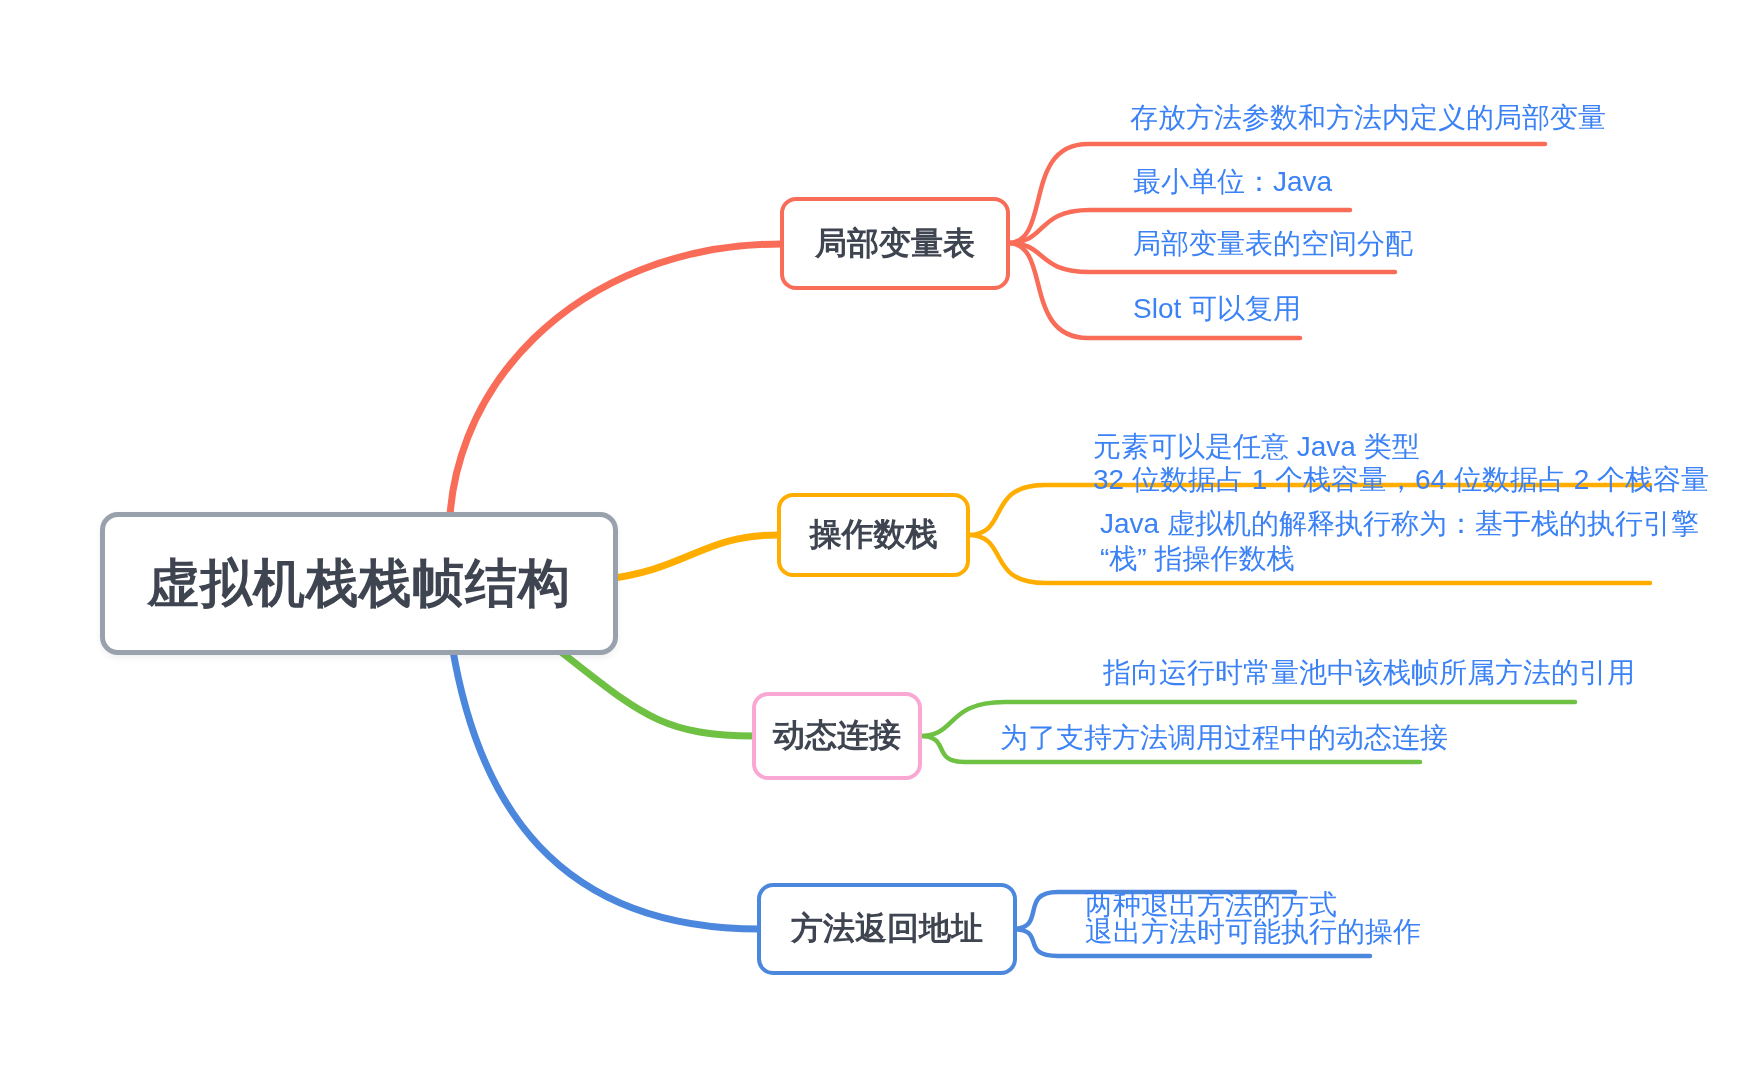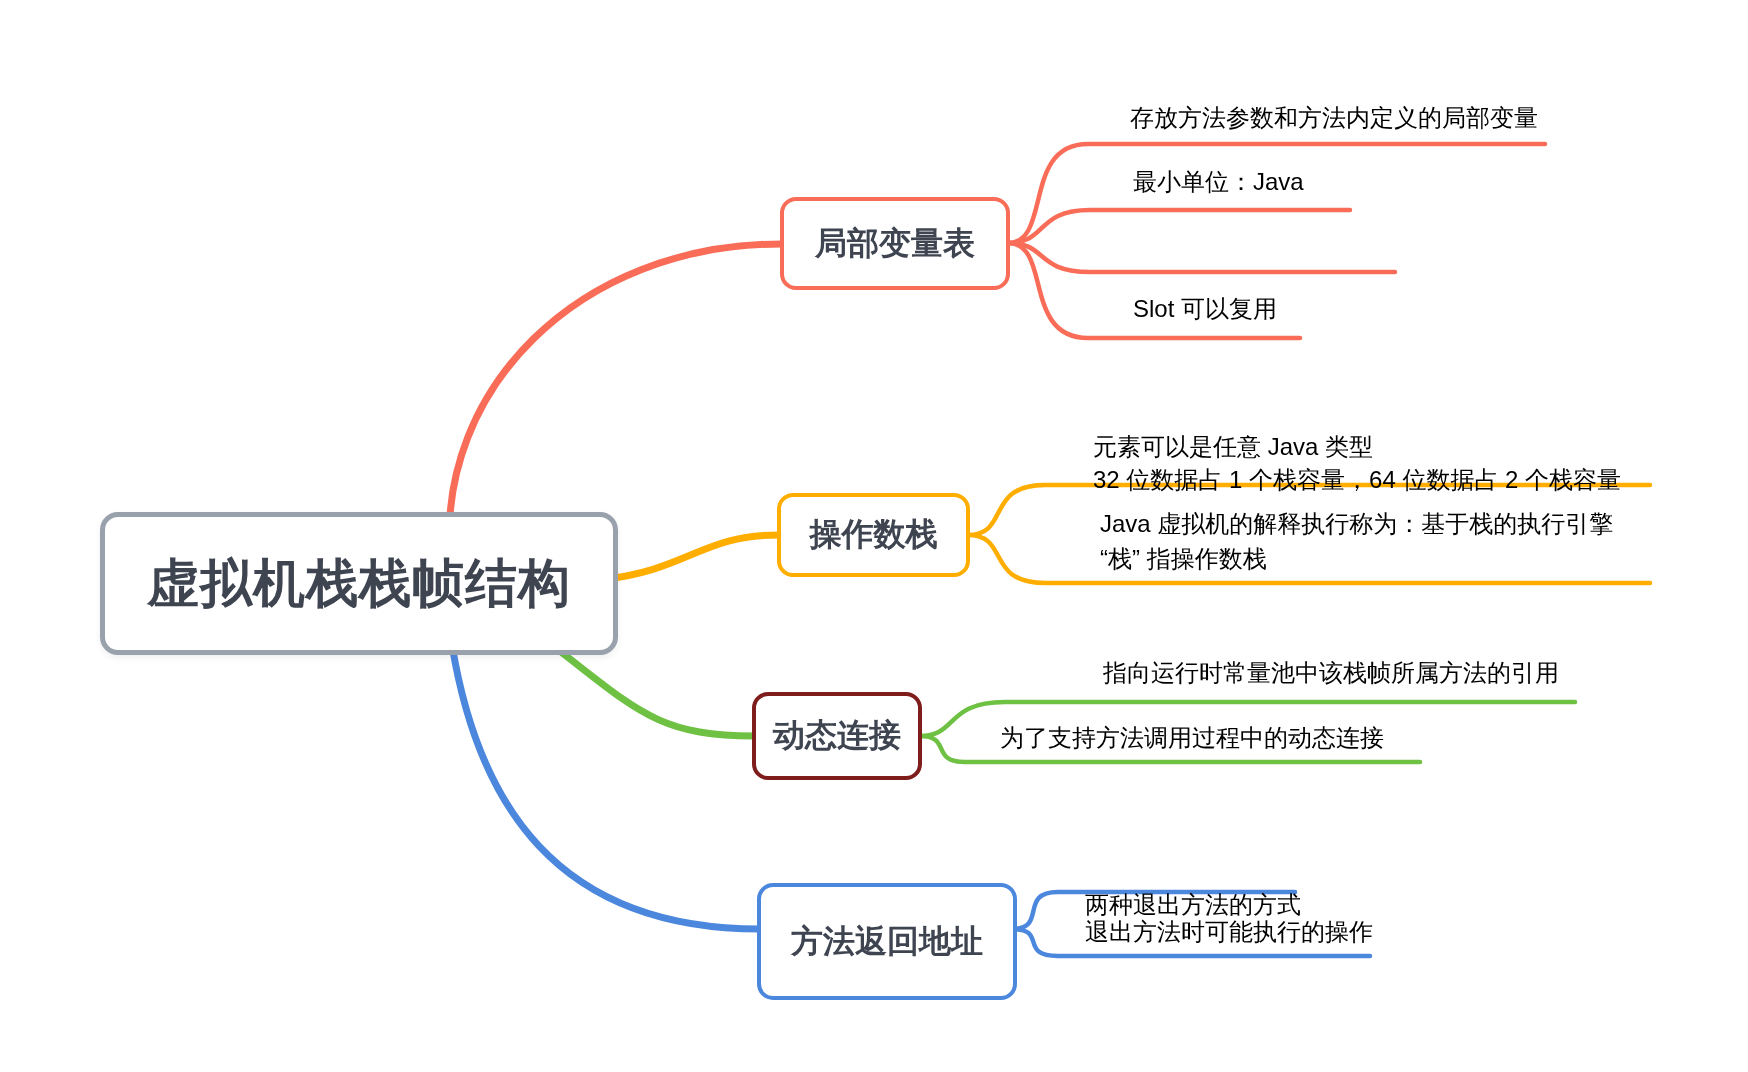--- a/index.html
+++ b/index.html
@@ -21,25 +21,25 @@
     display:flex;align-items:center;justify-content:center;
     box-sizing:border-box;font-weight:bold;color:#3e4450;white-space:nowrap;
   }
   .root-topic{
     left:100px;top:512px;width:518px;height:143px;
     border:5px solid #98a1ac;font-size:52px;letter-spacing:1px;border-radius:18px;
     box-shadow:0 3px 6px rgba(60,70,90,0.08);
   }
   .b-red{left:780px;top:197px;width:230px;height:93px;border:4px solid #f96d58;font-size:32px;}
   .b-yellow{left:777px;top:493px;width:193px;height:84px;border:4px solid #ffae00;font-size:32px;}
-  .b-green{left:752px;top:692px;width:170px;height:88px;border:4px solid #7f1d1d;font-size:32px;}
-  .b-blue{left:757px;top:883px;width:260px;height:117px;border:4px solid #4c87de;font-size:32px;}
+  .b-green{left:752px;top:692px;width:170px;height:88px;border:4px solid #f9a8d4;font-size:32px;}
+  .b-blue{left:757px;top:883px;width:260px;height:92px;border:4px solid #4c87de;font-size:32px;}
 
   .leaf{
-    position:absolute;color:#000000;font-size:24px;line-height:33px;white-space:nowrap;
+    position:absolute;color:#3b82f6;font-size:28px;line-height:33px;white-space:nowrap;
   }
   .leaf span{display:block;}
 </style>
 </head>
 <body>
 
 <div id="canvas">
 
   <svg id="wires" viewBox="0 0 1748 1072" xmlns="http://www.w3.org/2000/svg">
 
@@ -79,20 +79,23 @@
   <div class="topic b-blue">
     <span>方法返回地址</span>
   </div>
 
   <div class="leaf" style="left:1130px;top:101px;">
     <span>存放方法参数和方法内定义的局部变量</span>
   </div>
   <div class="leaf" style="left:1133px;top:165px;">
     <span>最小单位：Java</span>
   </div>
+  <div class="leaf" style="left:1133px;top:227px;">
+    <span>局部变量表的空间分配</span>
+  </div>
   <div class="leaf" style="left:1133px;top:292px;">
     <span>Slot 可以复用</span>
   </div>
 
   <div class="leaf" style="left:1093px;top:414px;margin-top:16px;">
     <span>元素可以是任意 Java 类型</span>
     <span>32 位数据占 1 个栈容量，64 位数据占 2 个栈容量</span>
   </div>
   <div class="leaf" style="left:1090px;top:506px;line-height:35px;margin-left:10px;">
     <span>Java 虚拟机的解释执行称为：基于栈的执行引擎</span>

